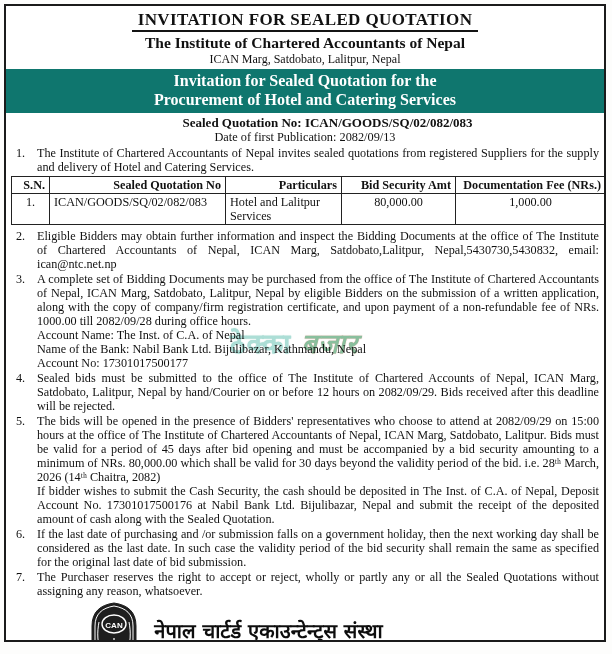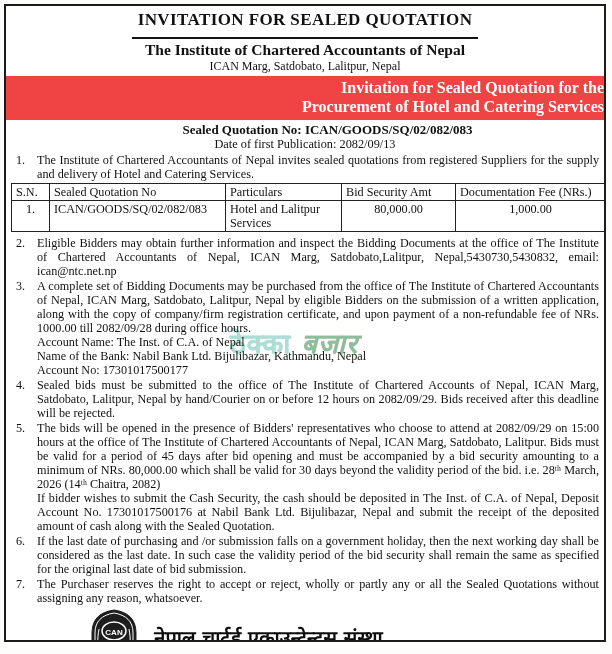--- a/index.html
+++ b/index.html
@@ -5,44 +5,44 @@
   html,body{margin:0;padding:0;background:#f6f6f4;}
   .page{position:relative;width:612px;height:654px;background:#fdfdfc;overflow:hidden;
         font-family:"Liberation Serif","DejaVu Serif",serif;color:#111;}
   .doc{position:absolute;left:4px;top:4px;width:602px;height:638px;border:2px solid #1b1b1b;
        box-sizing:border-box;background:#fff;overflow:hidden;}
   .content{position:relative;z-index:1;}
 
   
   .hdr{text-align:center;padding-top:5px;}
   .hdr-title{font-size:17px;font-weight:bold;letter-spacing:.4px;display:inline-block;
-             border-bottom:2px solid #141414;padding:0 6px 8px 6px;line-height:18px;}
+             border-bottom:2px solid #141414;padding:0 6px 1px 6px;line-height:18px;}
   .hdr-org{font-size:15.5px;font-weight:bold;line-height:18px;margin-top:2px;}
   .hdr-addr{font-size:12px;line-height:14px;}
 
   
-  .banner{background:#ef4444;color:#fff;text-align:right;margin-top:3px;padding:2px 0 4px 0;}
+  .banner{background:#0f766e;color:#fff;text-align:center;margin-top:3px;padding:2px 0 4px 0;}
   .banner div{font-size:16px;font-weight:bold;line-height:19px;}
 
   
   .sqno{text-align:center;font-size:13px;font-weight:bold;line-height:15px;margin-top:2px;padding-left:45px;}
   .pub{text-align:center;font-size:12.3px;line-height:14px;}
 
   
   .items{padding:1px 5px 0 5px;}
   .item{display:flex;margin-top:1px;}
   .item .num{flex:none;width:26px;padding-left:5px;font-size:12.2px;line-height:14px;box-sizing:border-box;}
   .item .txt{flex:1;font-size:12.2px;line-height:14px;text-align:justify;}
   .plain{font-size:12.2px;line-height:14px;text-align:left;}
 
   
   .tblwrap{padding:2px 5px;}
   table{border-collapse:collapse;width:100%;table-layout:fixed;}
   th,td{border:1px solid #222;font-size:12.2px;padding:1px 4px;vertical-align:top;line-height:14px;}
-  th{font-weight:normal;text-align:left;}
+  th{font-weight:bold;text-align:right;}
   td.c{text-align:center;}
   col.sn{width:38px;} col.sq{width:176px;} col.pt{width:116px;} col.bs{width:114px;} col.df{width:150px;}
 
   
   .foot{display:flex;justify-content:center;align-items:flex-start;margin-top:3px;}
   .logo{flex:none;width:64px;height:76px;margin-right:8px;margin-top:1px;}
   .foot-text{max-width:390px;margin-top:19px;}
   .f-dev{font-family:"DejaVu Sans",sans-serif;font-size:20px;font-weight:bold;line-height:23px;color:#0d0d0d;}
   .f-eng{font-size:13.2px;font-weight:bold;letter-spacing:-.2px;line-height:15px;
          display:inline-block;border-bottom:2px solid #151515;padding-bottom:1px;}

